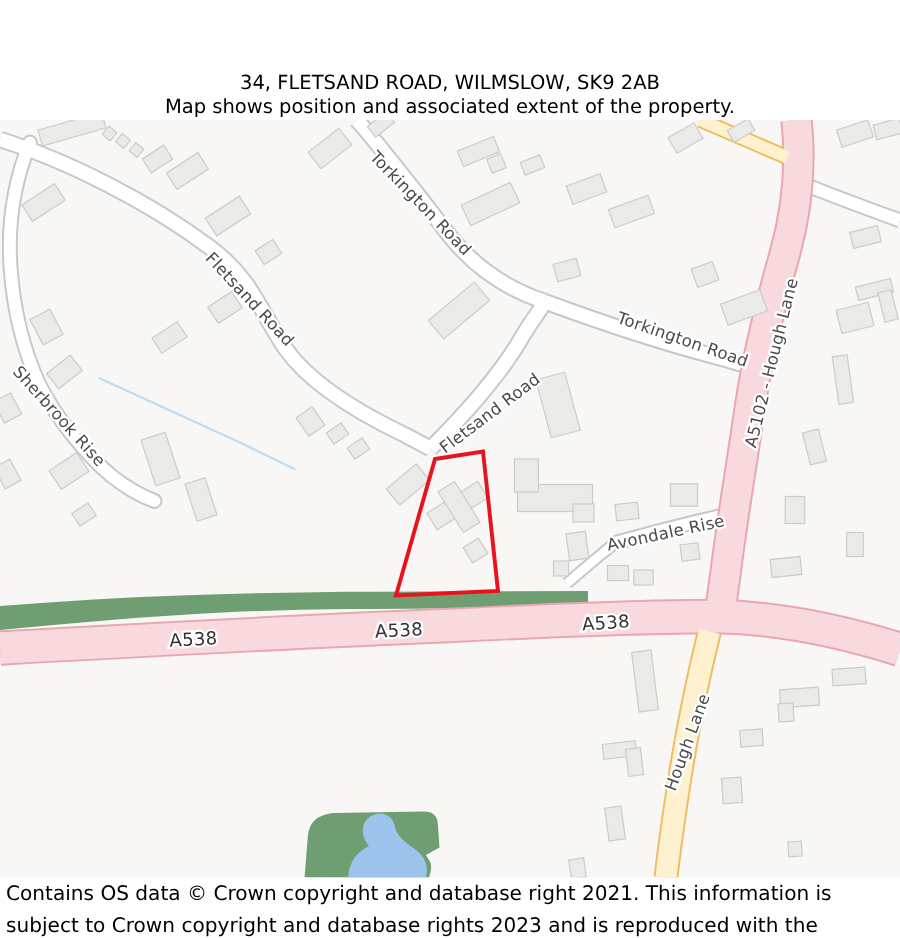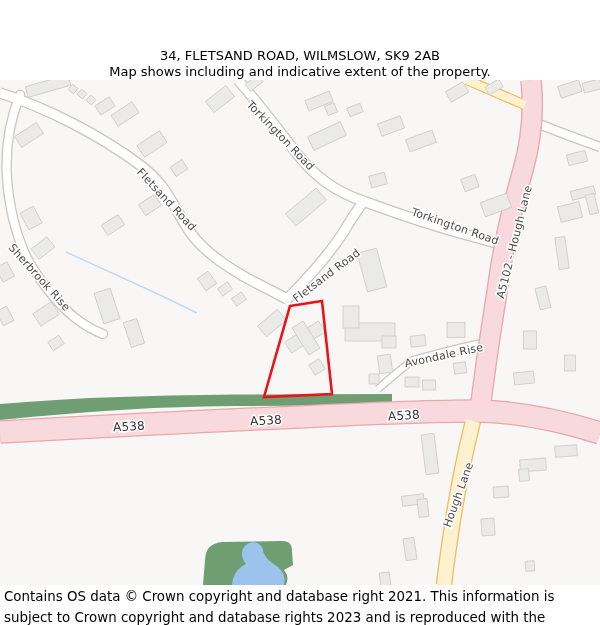--- a/index.html
+++ b/index.html
@@ -12,21 +12,21 @@
   svg{display:block;}
   .ftr{box-sizing:border-box;width:600px;height:85px;padding:2px 5px 0 4px;
        font-size:13.4px;line-height:20.8px;color:#000;background:#fff;}
 </style>
 </head>
 <body>
 
 <div class="page">
   <div class="hdr">
     <div class="t1">34, FLETSAND ROAD, WILMSLOW, SK9 2AB</div>
-    <div class="t2">Map shows including and indicative extent of the property.</div>
+    <div class="t2">Map shows position and associated extent of the property.</div>
   </div>
   <div class="map-wrap">
     <svg id="map-svg" width="600" height="505" viewBox="0 0 600 505">
         <rect x="0" y="0" width="600" height="505" fill="#f8f7f5"></rect>
         <path d="M0,324 C 40,321 80,318 120,317 C 165,315.5 210,314.5 250,314.5 L392,314 L392,325 L250,326 C 210,326 165,327 120,330 C 80,332.5 40,336 0,340 Z" fill="#6f9e72"></path>
         <path d="M203,505 L205,480 C 206,468 210,464 222,462 L282,461 C 290,461 292,465 292,471 L293,485 L284,490 L287,495 C 288,499 287,502 286,505 Z" fill="#6f9e72"></path>
         <path d="M232,505 C 233,494 238,488 246,484 C 241,478 240,470 246,465 C 252,460 261,462 263,470 C 264,476 268,480 275,485 C 283,490 286,497 284,505 Z" fill="#9cc3ec"></path>
         <path d="M66,172 L160,215 L197,233" fill="none" stroke="#bcdcf5" stroke-width="1.4"></path>
         <path d="M0,13 C 45,27 100,55 140,85 C 168,106 172,125 190,152 C 208,178 245,198 270,210 L287,219" fill="none" stroke="#c8c7c5" stroke-width="11.6" stroke-linecap="butt" stroke-linejoin="round"></path>
         <path d="M287,219 C 310,196 335,168 349,143 C 357,130 361,126 363,121" fill="none" stroke="#c8c7c5" stroke-width="11.6" stroke-linecap="butt" stroke-linejoin="round"></path>

